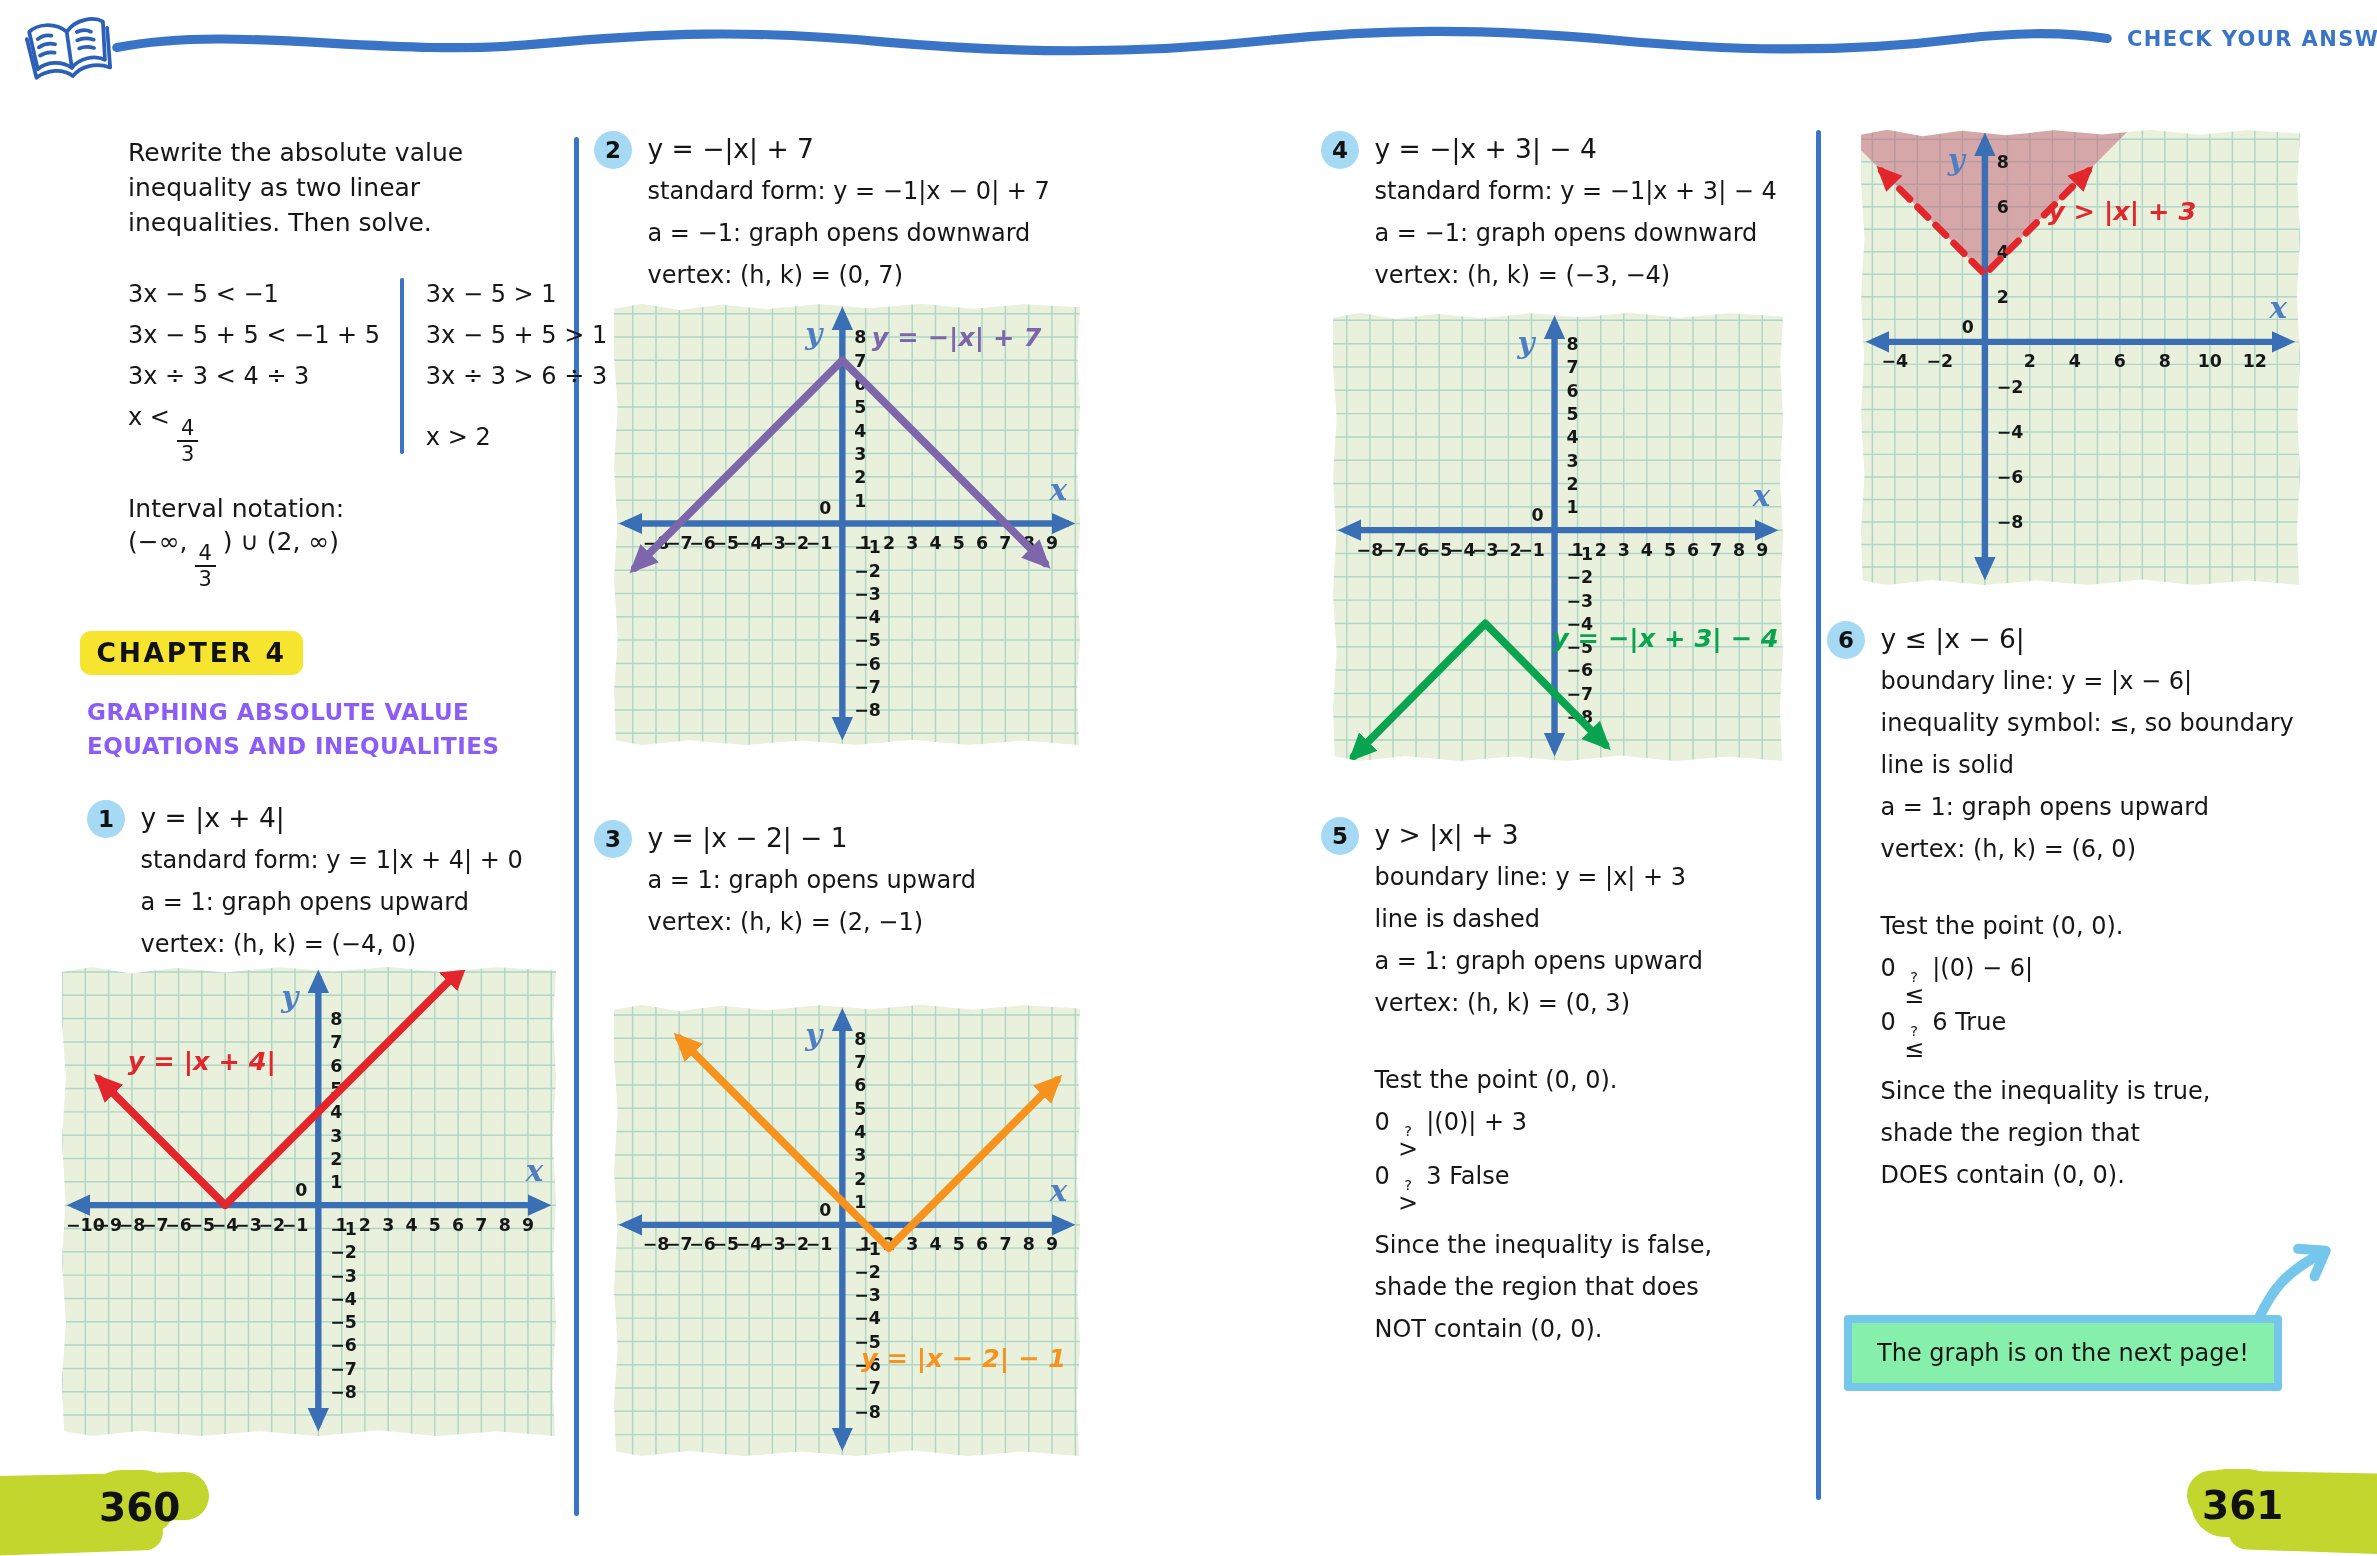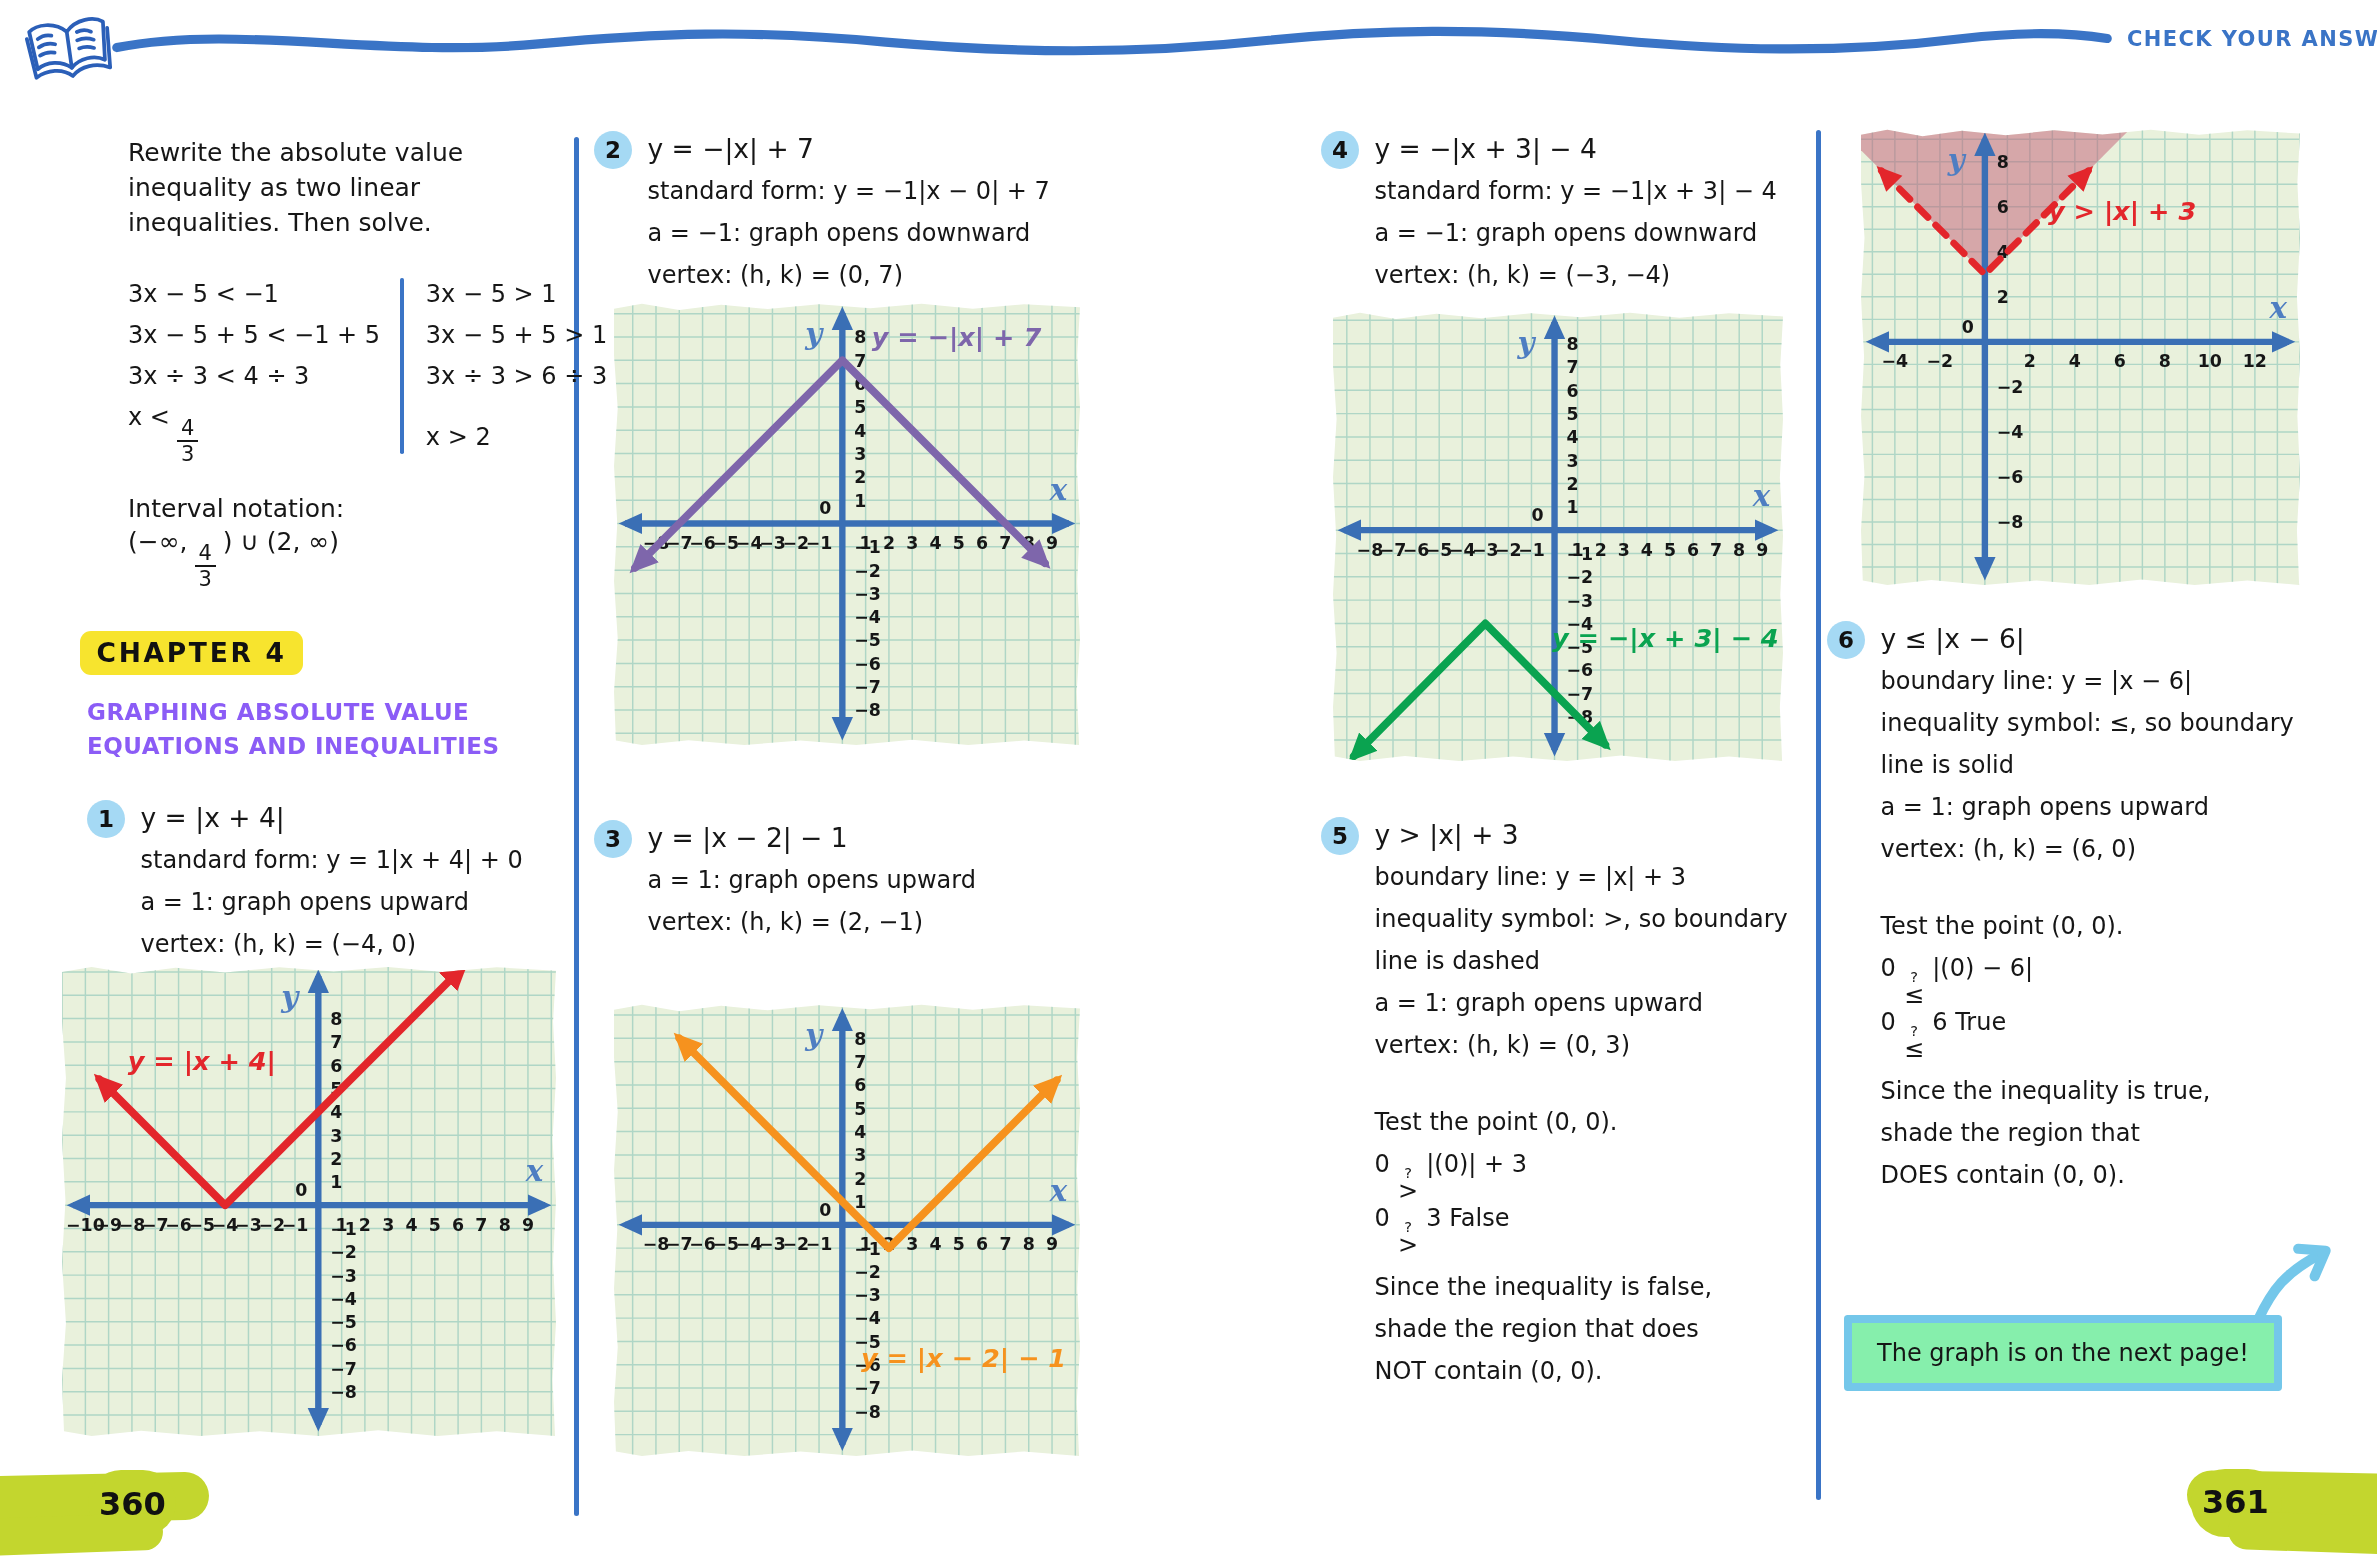--- a/index.html
+++ b/index.html
@@ -38,21 +38,21 @@
   .qsym .q{font-size:14.6px;line-height:12px;} .qsym .s{font-size:24px;line-height:24px;}
   
   .graph{position:absolute;background:#e9f1dc;
      clip-path:polygon(0% 1.5%,6% .4%,14% 1.8%,23% .6%,33% 1.6%,44% .5%,55% 1.4%,66% .4%,77% 1.5%,88% .5%,100% 1.2%,99.4% 12%,100% 24%,99.3% 37%,100% 50%,99.4% 63%,100% 76%,99.3% 88%,99.8% 100%,88% 99%,76% 100%,64% 98.8%,52% 100%,40% 99%,28% 100%,16% 98.9%,6% 100%,.4% 99%,0% 88%,.8% 76%,0% 63%,.7% 50%,0% 37%,.8% 24%,0% 12%);}
   
   .callout{position:absolute;left:1844px;top:1315px;width:422px;height:60px;background:#86efac;
            border:8.2px solid #74c7ea;border-radius:3.7px;display:flex;align-items:center;justify-content:center;}
   .callout span{font-size:24px;white-space:nowrap;}
   
   .rib{position:absolute;background:#c3d62e;}
-  .pageno{position:absolute;font-size:32px;font-weight:800;color:#111;text-align:center;}
+  .pageno{position:absolute;font-size:39px;font-weight:800;color:#111;text-align:center;}
 </style>
 </head>
 <body>
 
 <div class="canvas">
 
   <svg class="abs" style="left:24px;top:9.1px" width="91" height="84" viewBox="0 0 110 95">
     <g fill="none" stroke="#2b5fb8" stroke-width="4.5" stroke-linecap="round" stroke-linejoin="round" transform="rotate(-8 55 48)">
       <path d="M55 24 C42 10 20 10 10 18 L14 64 C26 56 44 58 55 68 C66 58 84 56 96 64 L100 18 C90 10 68 10 55 24 Z"></path>
       <path d="M55 24 L55 68"></path>
@@ -360,21 +360,20 @@
         <text x="220.2153846153846" y="46" font-family="&quot;DejaVu Serif&quot;, serif" font-size="32" font-weight="700" fill="#4f7ec2" text-anchor="end" font-style="italic">y</text>
         <polyline points="22.707692307692316,486.9015544041451 166.5230769230769,341.5958549222798 297.7230769230769,474.1554404145078" fill="none" stroke="#0aa350" stroke-width="8.5" stroke-linejoin="round" stroke-linecap="round" marker-start="url(#g4ln)" marker-end="url(#g4ln)"></polyline>
         <text x="363.3230769230769" y="367.0880829015544" font-family="&quot;DejaVu Sans&quot;, sans-serif" font-size="28" font-weight="600" fill="#0aa350" text-anchor="middle" font-style="italic">y = −|x + 3| − 4</text>
       </svg></div>
 
   <div class="prob" style="left:1321px;top:814px">
     <div class="pnum">5</div>
     <div class="plines">
       <div class="pl pl-first">y &gt; |x| + 3</div>
       <div class="pl">boundary line: y = |x| + 3</div>
-      <div class="pl">inequality symbol: &gt;, so boundary</div>
       <div class="pl">line is dashed</div>
       <div class="pl">a = 1: graph opens upward</div>
       <div class="pl">vertex: (h, k) = (0, 3)</div>
       <div class="pl mt38">Test the point (0, 0).</div>
       <div class="pl">
         <span>0</span><span class="qsym">
             <span class="q">?</span>
             <span class="s">&gt;</span>
           </span><span>|(0)| + 3</span>
       </div>

